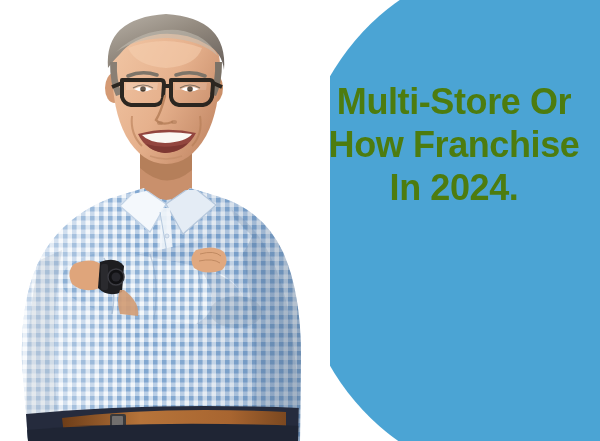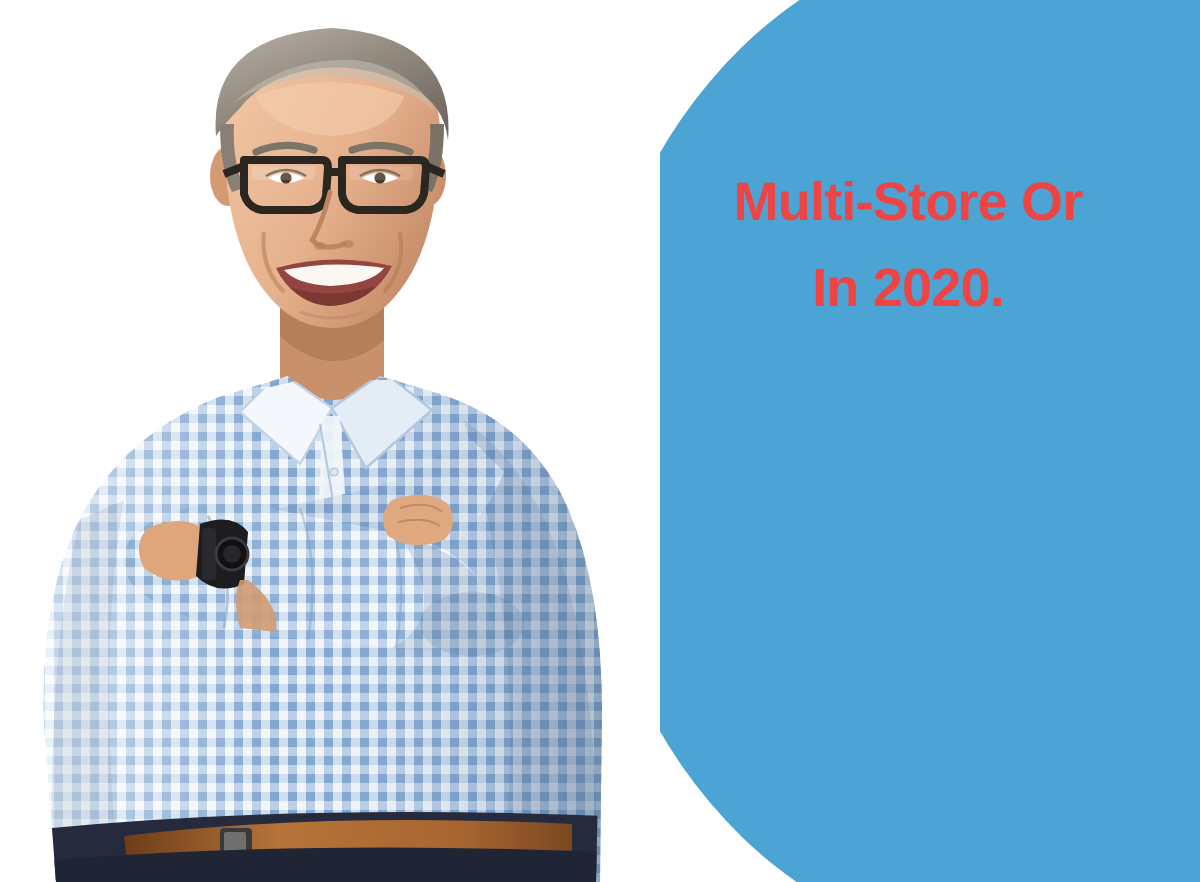--- a/index.html
+++ b/index.html
@@ -35,23 +35,23 @@
     z-index:2;
   }
 
   
   .headline{
     position:absolute;
     z-index:6;
     left:312px; top:80px;
     width:284px;
     text-align:center;
-    color:#ef4444;
+    color:#4d7c0f;
     font-weight:700;
-    font-size:27px;
+    font-size:36px;
     line-height:43px;
     letter-spacing:-0.4px;
     -webkit-font-smoothing:antialiased;
   }
   .headline .ln{display:block;white-space:nowrap;}
 
   
   .photo{
     position:absolute;
     left:0;top:0;width:330px;height:441px;
@@ -213,16 +213,17 @@
 
       <path d="M132 116 Q130 134 142 146" stroke="#c18a63" stroke-width="2" fill="none" opacity="0.75"></path>
       <path d="M200 116 Q203 134 192 146" stroke="#b8805a" stroke-width="2" fill="none" opacity="0.75"></path>
 
       <path d="M150 156 Q166 162 182 156" stroke="#c08b65" stroke-width="1.6" fill="none" opacity="0.6"></path>
     </svg>
   </div>
 
   <div class="headline">
     <span class="ln">Multi-Store Or</span>
-    <span class="ln">In 2020.</span>
+    <span class="ln">How Franchise</span>
+    <span class="ln">In 2024.</span>
   </div>
 
 </div>
 
 </body></html>

